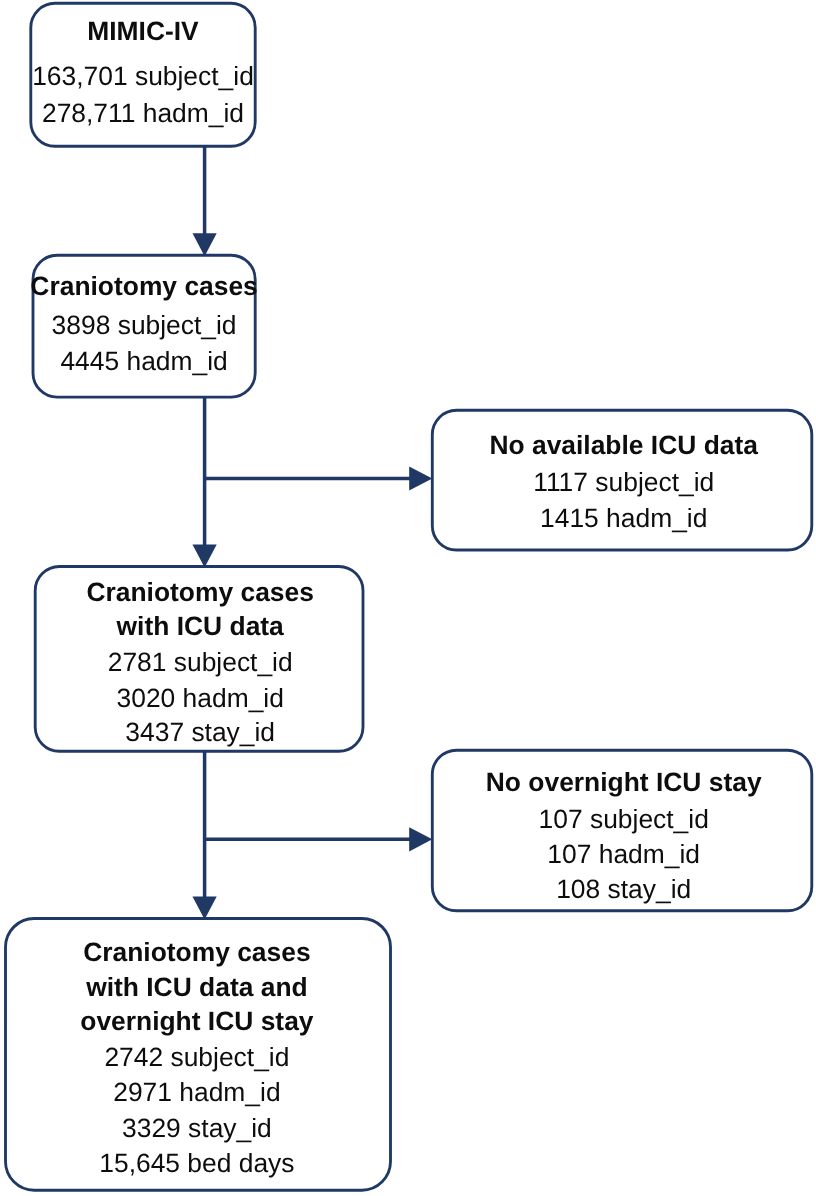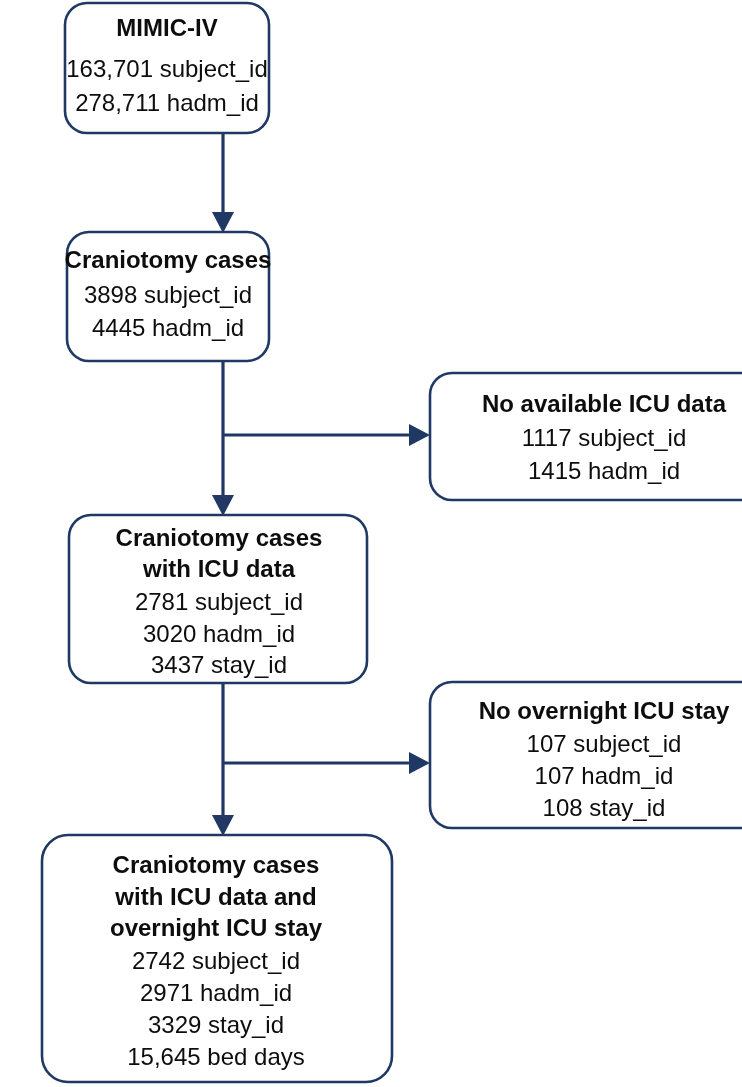--- a/index.html
+++ b/index.html
@@ -14,21 +14,20 @@
     position: relative;
     overflow: hidden;
     font-family: "Liberation Sans", sans-serif;
     color: #0d0d0d;
   }
   #flow-root {
     position: absolute;
     inset: 0;
     width: 662px;
     height: 1087px;
-    padding-left: 37px;
   }
   .flow-svg {
     display: block;
     width: 742px;
     height: 1087px;
   }
   .node-box {
     fill: #ffffff;
     stroke: #1f3864;
     stroke-width: 2.6;

